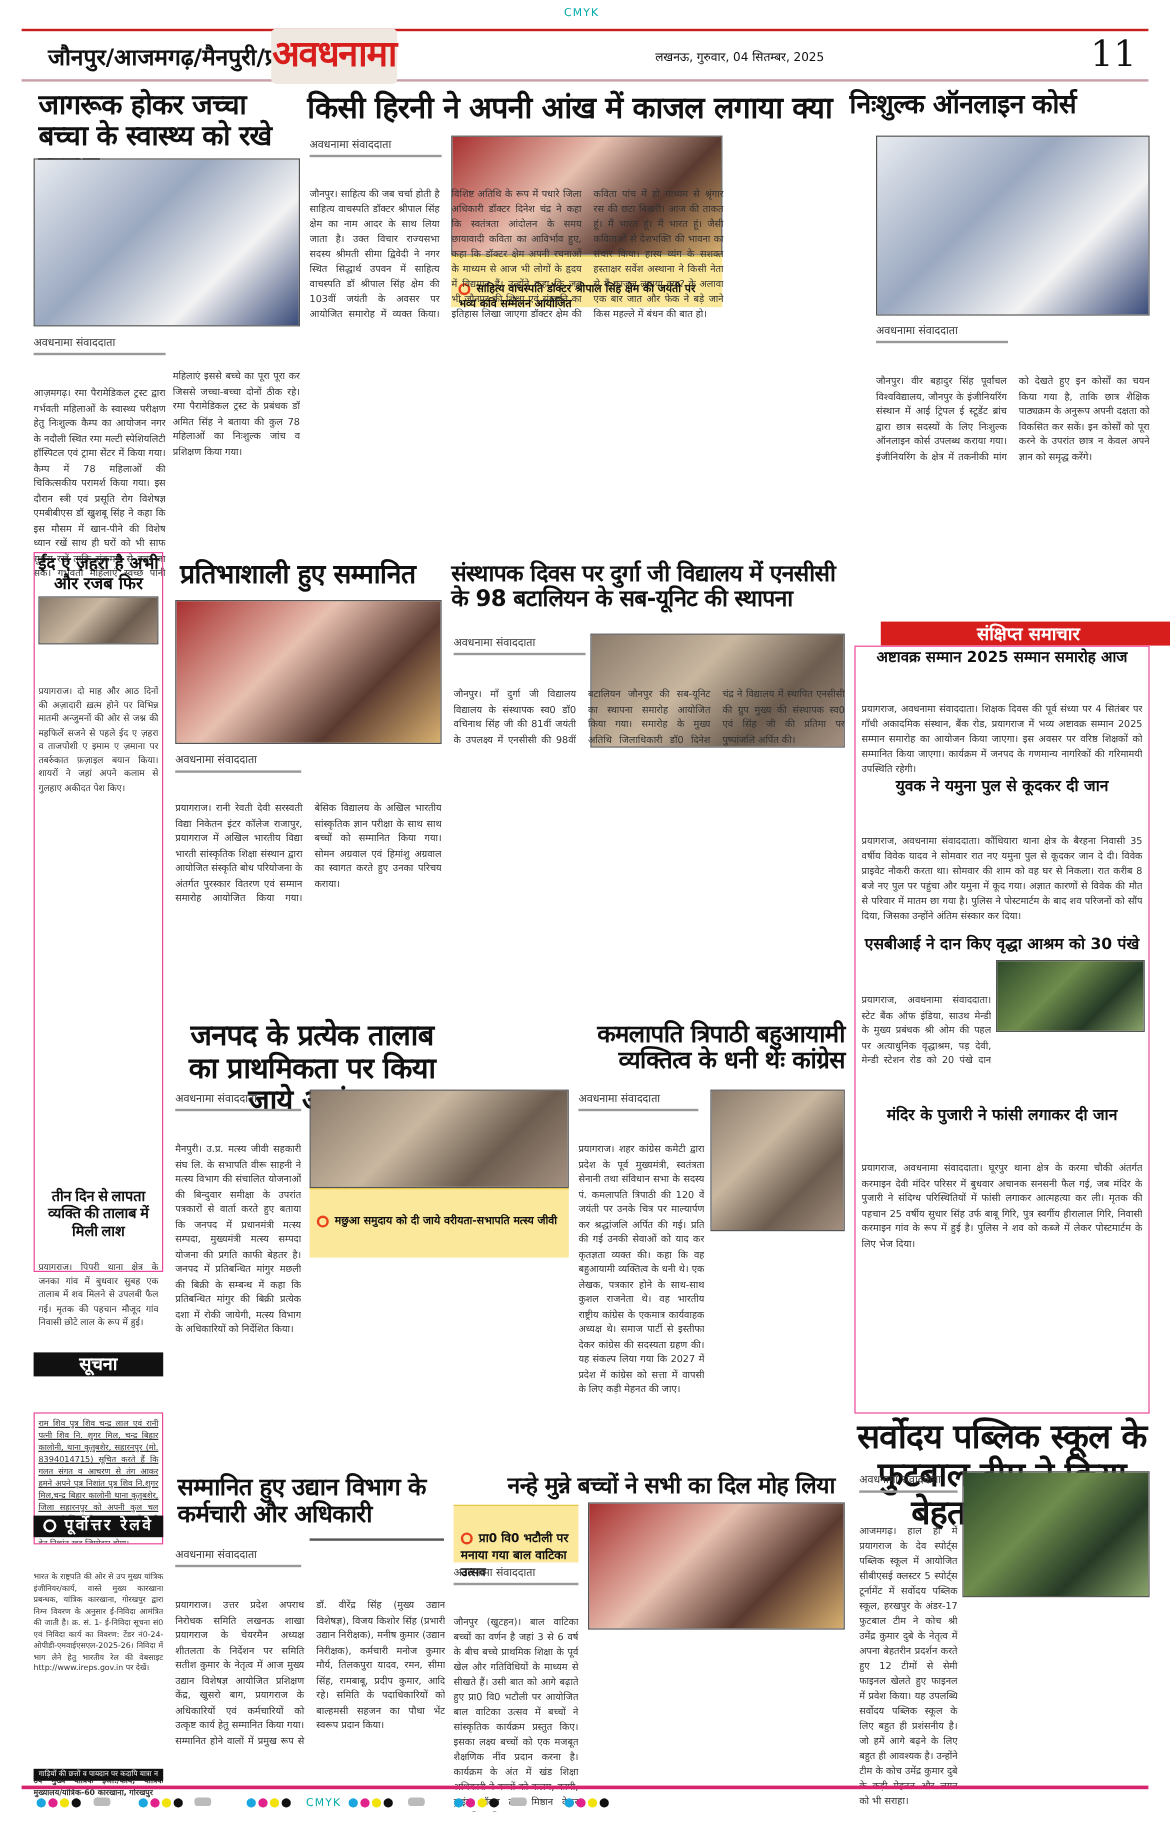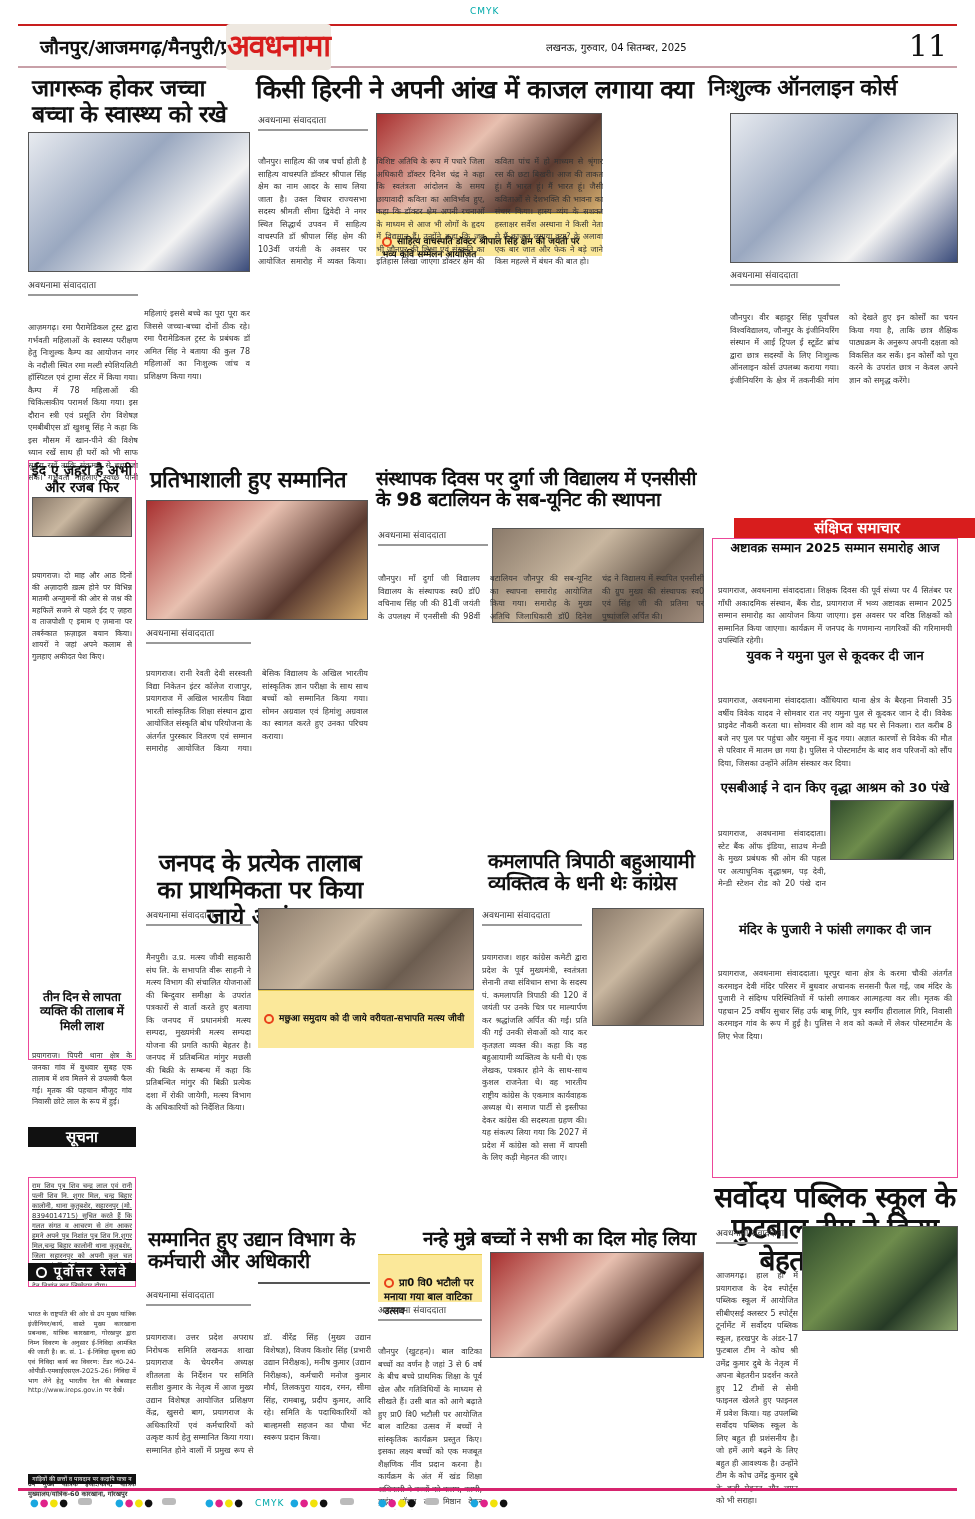--- a/index.html
+++ b/index.html
@@ -104,21 +104,21 @@
 
 <div class="abs hl" style="left:150px;top:850px;width:220px;font-size:24px;text-align:center;">जनपद के प्रत्येक तालाब का प्राथमिकता पर किया जाये आवंटन</div>
 <div class="abs by" style="left:146px;top:908px;width:105px;">अवधनामा संवाददाता</div>
 <div class="abs photo" style="left:258px;top:908px;width:216px;height:82px;"></div>
 <div class="abs ybox" style="left:258px;top:990px;width:216px;height:58px;">
   <div><span class="ring"></span><span>मछुआ समुदाय को दी जाये वरीयता-सभापति मत्स्य जीवी</span></div>
 </div>
 <div class="abs body" style="left:146px;top:924px;width:105px;height:300px;">मैनपुरी। उ.प्र. मत्स्य जीवी सहकारी संघ लि. के सभापति वीरू साहनी ने मत्स्य विभाग की संचालित योजनाओं की बिन्दुवार समीक्षा के उपरांत पत्रकारों से वार्ता करते हुए बताया कि जनपद में प्रधानमंत्री मत्स्य सम्पदा, मुख्यमंत्री मत्स्य सम्पदा योजना की प्रगति काफी बेहतर है। जनपद में प्रतिबन्धित मांगुर मछली की बिक्री के सम्बन्ध में कहा कि प्रतिबन्धित मांगुर की बिक्री प्रत्येक दशा में रोकी जायेगी, मत्स्य विभाग के अधिकारियों को निर्देशित किया।</div>
 <div class="abs body" style="left:258px;top:1052px;width:216px;height:170px;column-count:2;"></div>
 
-<div class="abs hl" style="left:488px;top:850px;width:216px;font-size:20px;text-align:left;">कमलापति त्रिपाठी बहुआयामी व्यक्तित्व के धनी थेः कांग्रेस</div>
+<div class="abs hl" style="left:488px;top:850px;width:216px;font-size:20px;text-align:right;">कमलापति त्रिपाठी बहुआयामी व्यक्तित्व के धनी थेः कांग्रेस</div>
 <div class="abs by" style="left:482px;top:908px;width:100px;">अवधनामा संवाददाता</div>
 <div class="abs photo" style="left:592px;top:908px;width:112px;height:118px;"></div>
 <div class="abs body" style="left:482px;top:924px;width:105px;height:300px;">प्रयागराज। शहर कांग्रेस कमेटी द्वारा प्रदेश के पूर्व मुख्यमंत्री, स्वतंत्रता सेनानी तथा संविधान सभा के सदस्य पं. कमलापति त्रिपाठी की 120 वें जयंती पर उनके चित्र पर माल्यार्पण कर श्रद्धांजलि अर्पित की गई। प्रति की गई उनकी सेवाओं को याद कर कृतज्ञता व्यक्त की। कहा कि वह बहुआयामी व्यक्तित्व के धनी थे। एक लेखक, पत्रकार होने के साथ-साथ कुशल राजनेता थे। वह भारतीय राष्ट्रीय कांग्रेस के एकमात्र कार्यवाहक अध्यक्ष थे। समाज पार्टी से इस्तीफा देकर कांग्रेस की सदस्यता ग्रहण की। यह संकल्प लिया गया कि 2027 में प्रदेश में कांग्रेस को सत्ता में वापसी के लिए कड़ी मेहनत की जाए।</div>
 <div class="abs body" style="left:592px;top:1032px;width:112px;height:190px;"></div>
 
 <div class="abs hl" style="left:712px;top:1182px;width:246px;font-size:28px;text-align:center;">सर्वोदय पब्लिक स्कूल के फुटबाल टीम ने किया बेहतरीन प्रदर्शन</div>
 <div class="abs by" style="left:716px;top:1226px;width:82px;">अवधनामा संवाददाता</div>
 <div class="abs photo green" style="left:802px;top:1226px;width:156px;height:105px;"></div>
 <div class="abs body" style="left:716px;top:1242px;width:82px;height:240px;">आजमगढ़। हाल ही में प्रयागराज के देव स्पोर्ट्स पब्लिक स्कूल में आयोजित सीबीएसई क्लस्टर 5 स्पोर्ट्स टूर्नामेंट में सर्वोदय पब्लिक स्कूल, हरखपुर के अंडर-17 फुटबाल टीम ने कोच श्री उमेंद्र कुमार दुबे के नेतृत्व में अपना बेहतरीन प्रदर्शन करते हुए 12 टीमों से सेमी फाइनल खेलते हुए फाइनल में प्रवेश किया। यह उपलब्धि सर्वोदय पब्लिक स्कूल के लिए बहुत ही प्रशंसनीय है। जो हमें आगे बढ़ने के लिए बहुत ही आवश्यक है। उन्होंने टीम के कोच उमेंद्र कुमार दुबे के कड़ी मेहनत और लगन को भी सराहा।</div>
 <div class="abs body" style="left:802px;top:1336px;width:156px;height:146px;column-count:2;"></div>

